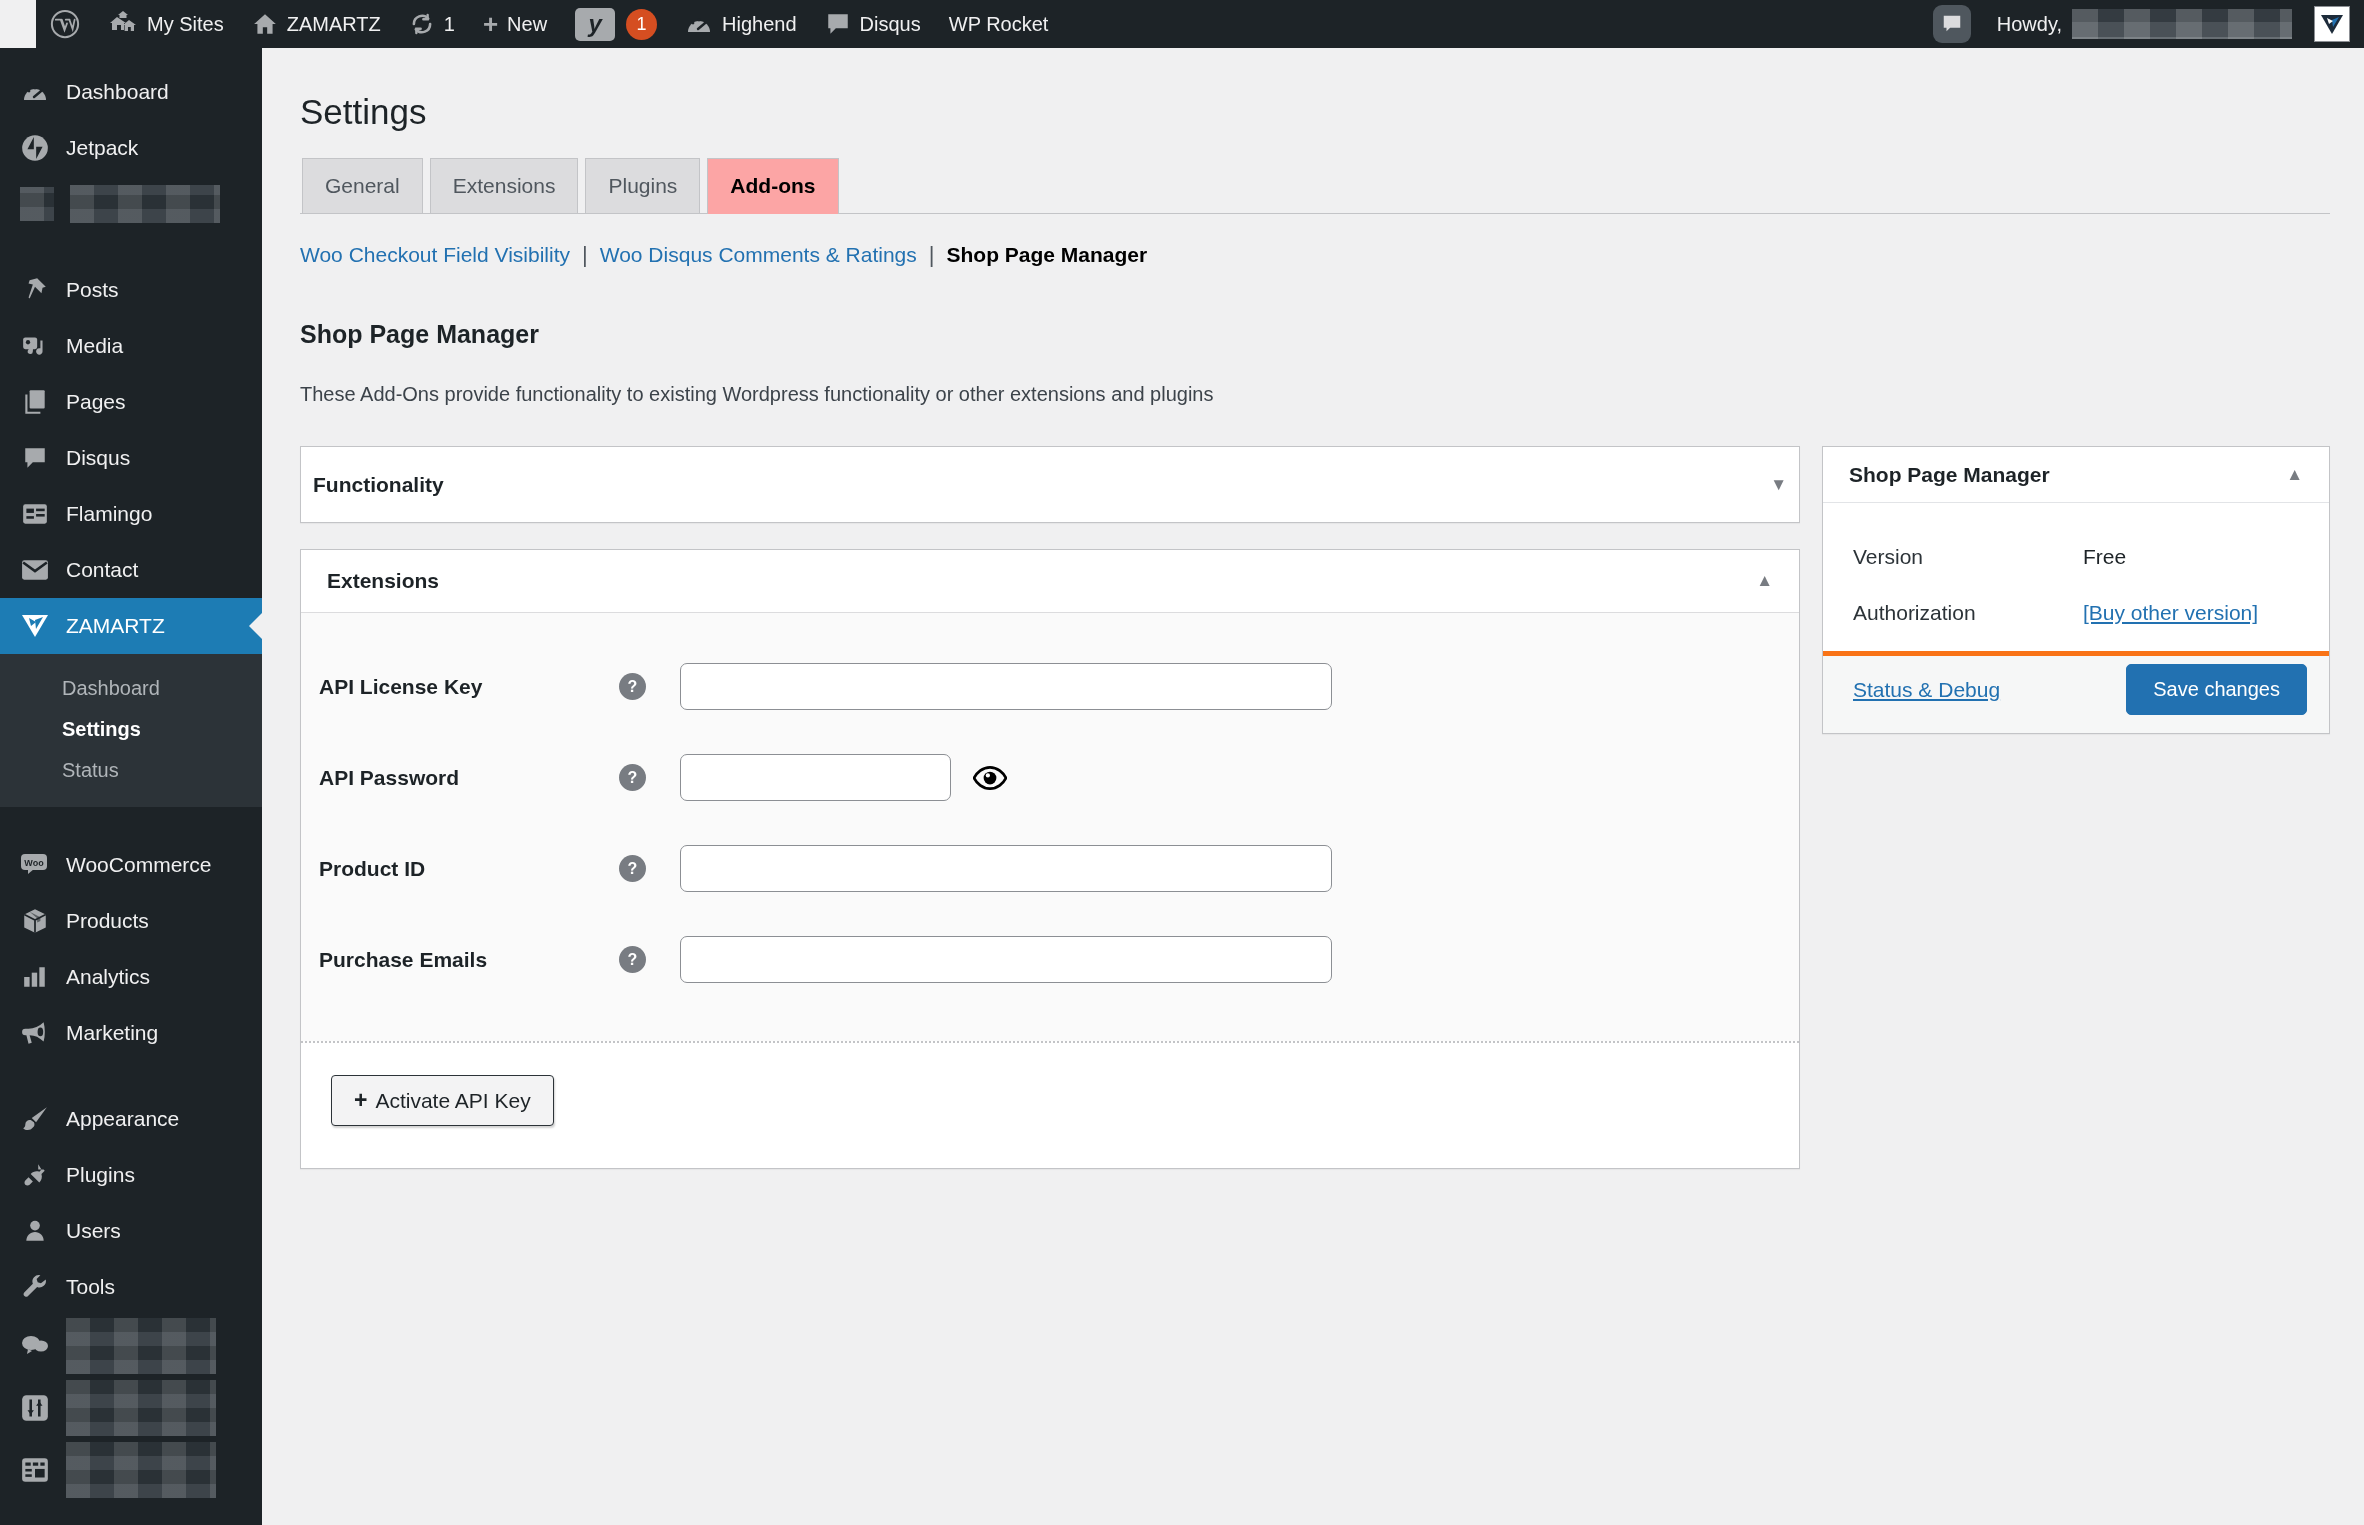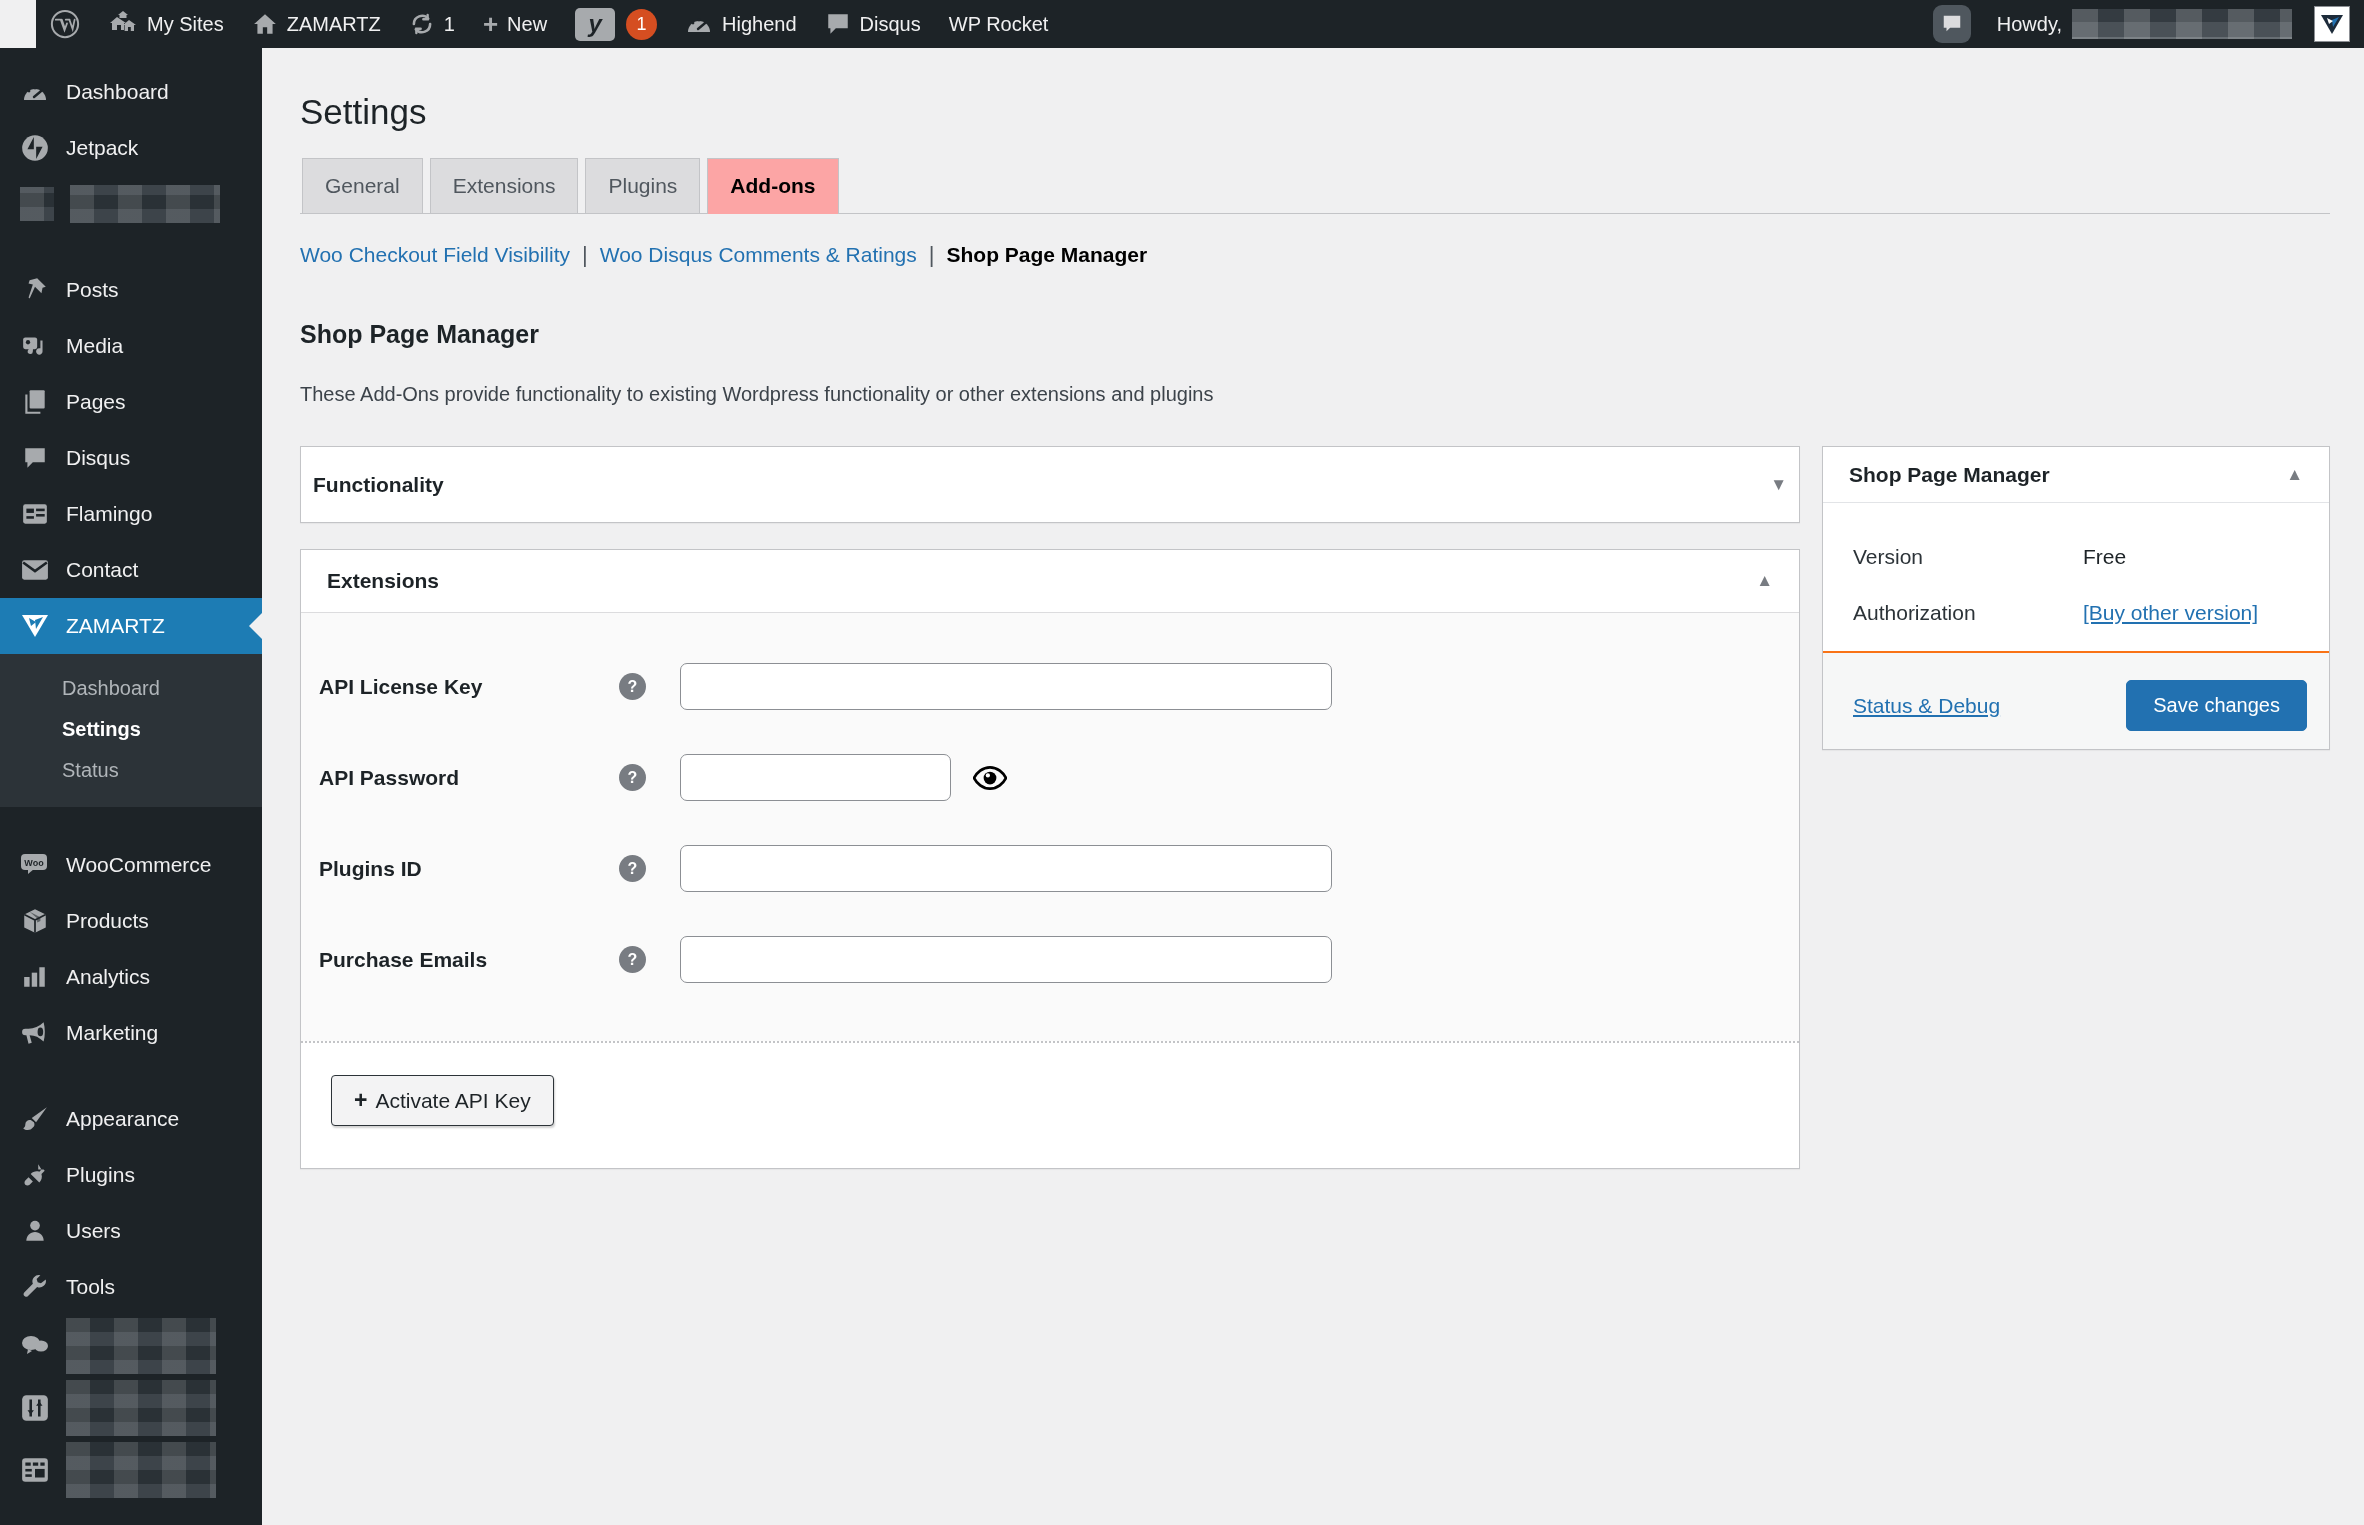--- a/index.html
+++ b/index.html
@@ -165,23 +165,23 @@
   .activate-btn .plus { font-weight:700; font-size:23px; }
 
   
   .side-box { background:#fff; border:1px solid #c3c4c7; box-shadow:0 1px 1px rgba(0,0,0,.04); }
   .side-box .panel-header { border-bottom:1px solid #e2e4e7; height:56px; }
   .side-rows { padding:10px 30px 26px 30px; }
   .side-row { display:flex; margin-top:32px; font-size:21px; align-items:baseline; }
   .side-row .sr-label { width:230px; color:#2c3338; }
   .side-row a.sr-link { color:#2271b1; text-decoration:underline; cursor:pointer; }
   .side-footer {
-    border-top:2px solid #f97316; background:#f6f7f7;
+    border-top:5px solid #f97316; background:#f6f7f7;
     display:flex; align-items:center; justify-content:space-between;
-    padding:27px 22px 18px 30px;
+    padding:8px 22px 18px 30px;
   }
   .side-footer a { color:#2271b1; font-size:21px; text-decoration:underline; cursor:pointer; }
   .save-btn {
     background:#2271b1; color:#fff; border:1px solid #2271b1; border-radius:5px;
     font-size:20px; padding:13px 26px; cursor:pointer;
     font-family:"Liberation Sans", sans-serif;
   }
 </style>
 </head>
 <body>
@@ -542,21 +542,21 @@
             <button class="eye-btn">
               <svg width="34" height="26" viewBox="0 0 32 22">
                   <path d="M16 1C9 1 3.5 6 1 11c2.5 5 8 10 15 10s12.5-5 15-10C28.5 6 23 1 16 1z" fill="none" stroke="#000" stroke-width="2.6"></path>
                   <circle cx="16" cy="11" r="6" fill="#000"></circle>
                   <circle cx="14" cy="8.6" r="2" fill="#fff"></circle>
                 </svg>
             </button>
           </div>
 
           <div class="field-row">
-            <span class="field-label">Plugins ID</span>
+            <span class="field-label">Product ID</span>
             <span class="help-icon">?</span>
             <input class="fld-input fld-large" type="text" value="" style="">
           </div>
 
           <div class="field-row">
             <span class="field-label">Purchase Emails</span>
             <span class="help-icon">?</span>
             <input class="fld-input fld-large" type="text" value="" style="">
           </div>
 

